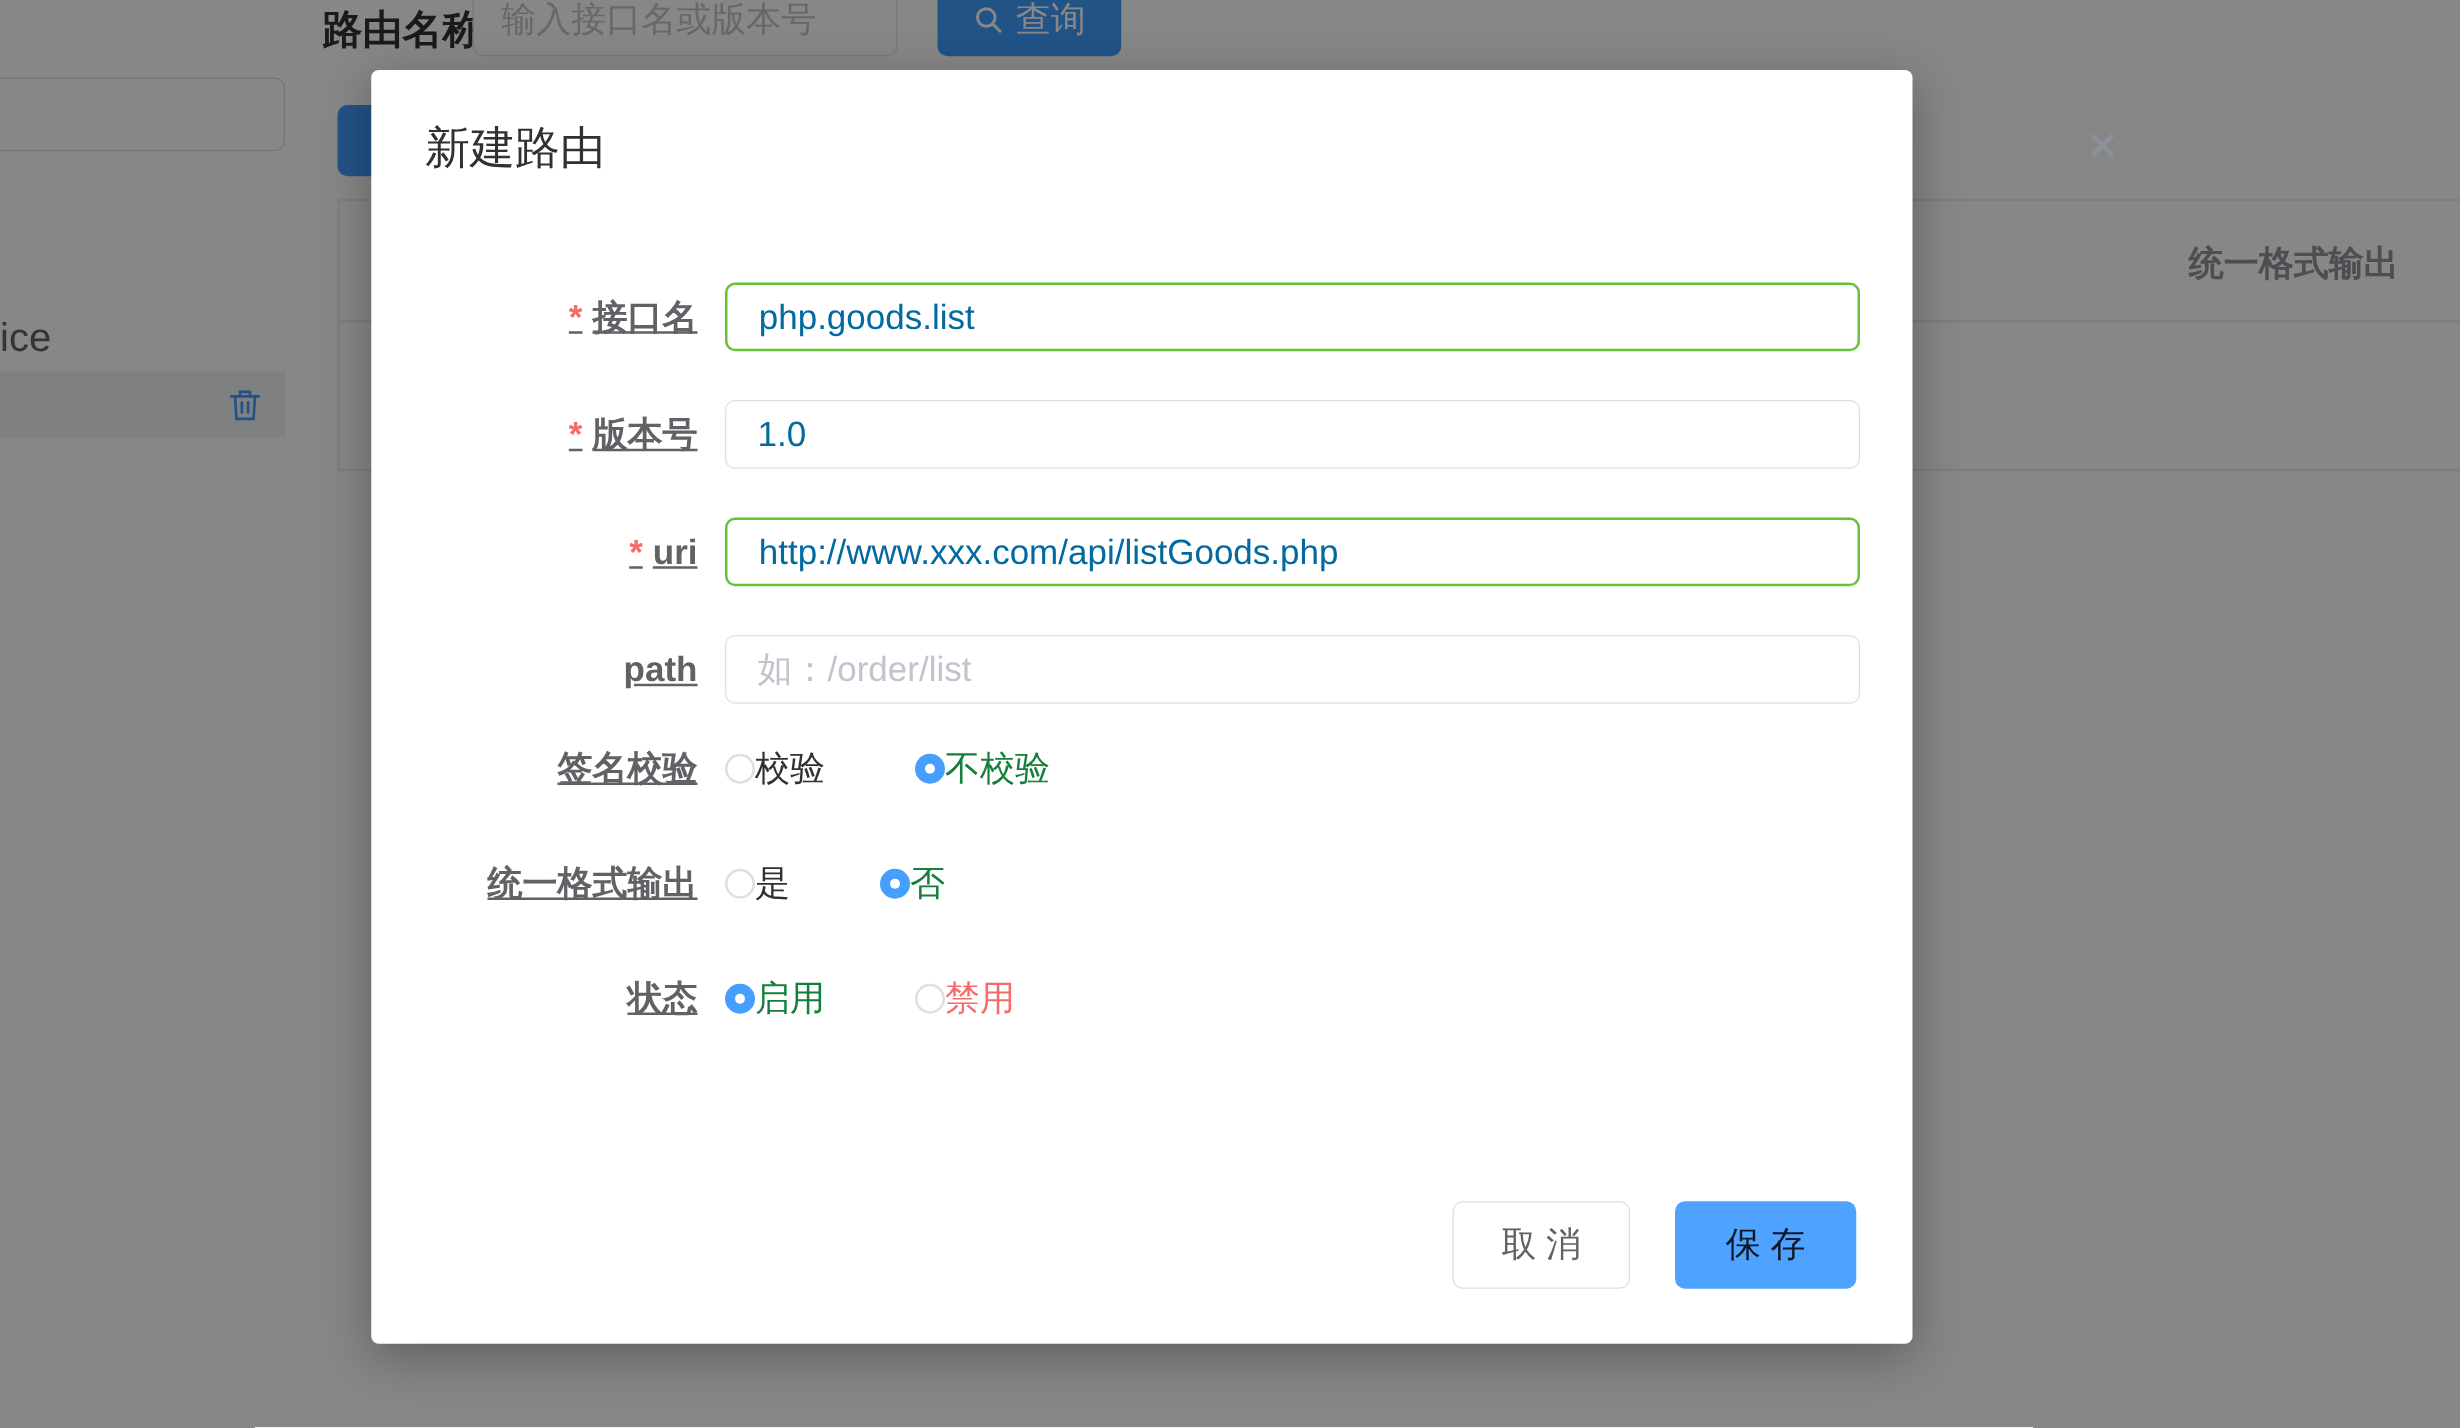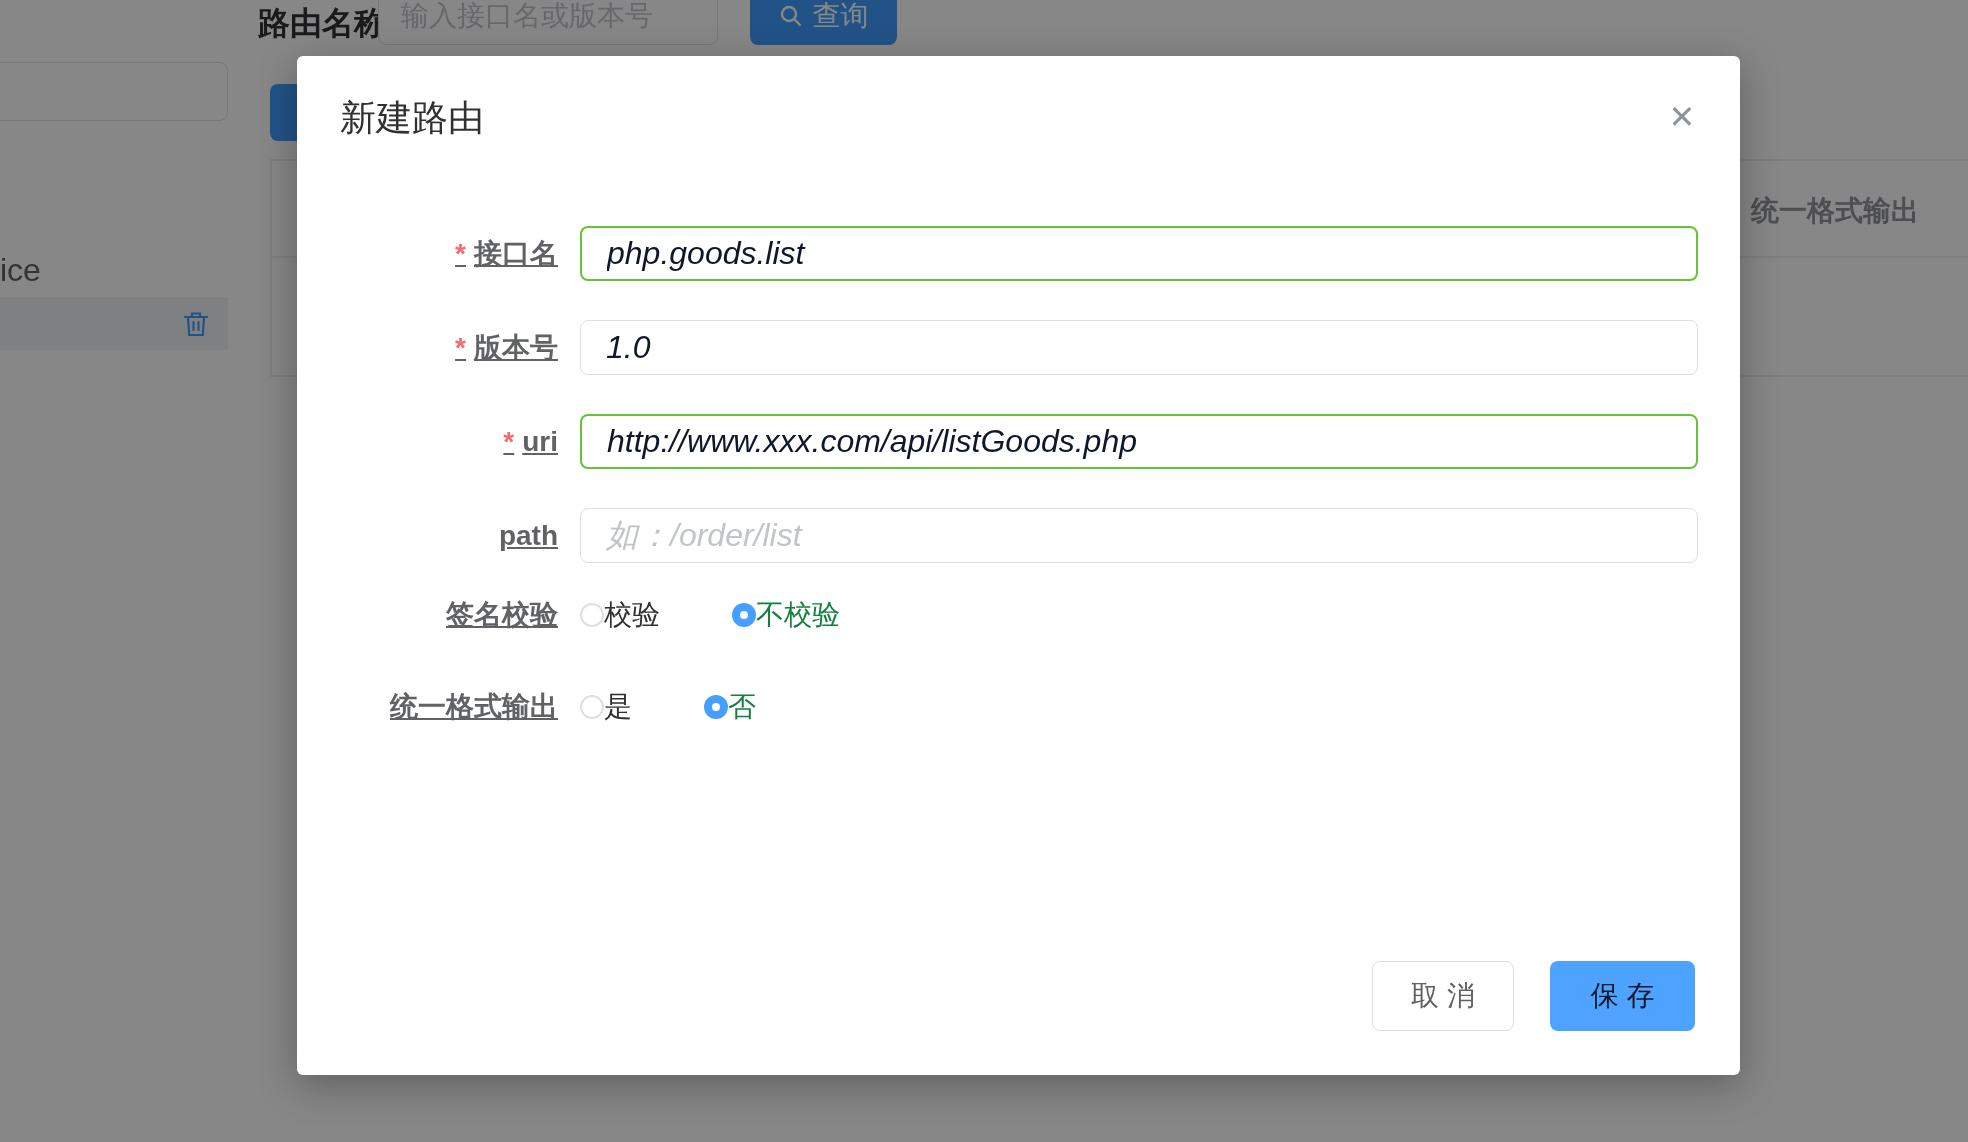--- a/index.html
+++ b/index.html
@@ -20,32 +20,32 @@
   .bg-side-row{position:absolute;left:0;top:297px;width:228px;height:53px;background:#f0f2f5;cursor:pointer;}
   .bg-trash{position:absolute;right:18px;top:12px;width:28px;height:30px;cursor:pointer;}
   .t-line-h{position:absolute;left:270px;right:0;height:2px;background:#ebeef5;}
   .t-line-v{position:absolute;left:270px;top:159px;width:2px;height:218px;background:#ebeef5;}
   .t-header-cell{position:absolute;left:1750px;top:192px;width:170px;font-size:28px;font-weight:700;color:#909399;text-align:center;}
 
   
   .overlay{position:absolute;inset:0;background:rgba(0,0,0,0.47);}
 
   
-  .dialog{position:absolute;left:297px;top:56px;width:1443px;height:1019px;background:#fff;border-radius:6px;
+  .dialog{position:absolute;left:297px;top:56px;width:1233px;height:1019px;background:#fff;border-radius:6px;
     box-shadow:0 10px 40px rgba(0,0,0,0.30);}
   .dialog-title{position:absolute;left:43px;top:38px;font-size:36px;font-weight:500;color:#303133;}
   .dialog-close{position:absolute;left:1360px;top:36px;width:50px;height:50px;font-size:32px;color:#8d939c;
     display:flex;align-items:center;justify-content:center;cursor:pointer;background:none;border:none;font-weight:300;}
   .dialog-form{position:absolute;left:0;top:170px;right:42px;}
   .form-row{display:flex;margin-bottom:39px;}
   .form-label{width:261px;text-align:right;font-size:28px;font-weight:700;color:#606266;line-height:55px;white-space:nowrap;text-decoration:underline;}
   .req{color:#f56c6c;margin-right:8px;font-weight:700;}
   .form-control{flex:1;margin-left:22px;}
-  .el-input{width:100%;height:55px;box-sizing:border-box;border-radius:8px;font-size:32px;color:#0f172a;
-    padding:0 25px;outline:none;background:#fff;border:1.5px solid #dcdfe6;font-style:italic;}
+  .el-input{width:100%;height:55px;box-sizing:border-box;border-radius:8px;font-size:28px;color:#0369a1;
+    padding:0 25px;outline:none;background:#fff;border:1.5px solid #dcdfe6;}
   .el-input.success{border:2px solid #67c23a;}
   .el-input::placeholder{color:#c0c4cc;}
   .radio-row{height:26px;margin-bottom:66px;}
   .radio-row.first{margin-top:13px;}
   .radio-row .form-label{line-height:26px;}
   .radio-row .form-control{display:flex;align-items:center;}
   .radio-option{display:inline-flex;align-items:center;margin-right:72px;cursor:pointer;}
   .radio-circle{width:24px;height:24px;border-radius:50%;border:2px solid #dcdfe6;background:#fff;box-sizing:border-box;position:relative;flex:none;}
   .radio-circle.checked{border:none;background:#459fff;}
   .radio-circle.checked::after{content:"";position:absolute;left:8px;top:8px;width:8px;height:8px;border-radius:50%;background:#fff;}
@@ -163,20 +163,33 @@
             <span class="radio-circle"></span>
             <span class="radio-label style-default">是</span>
           </span>
           <span class="radio-option">
             <span class="radio-circle checked"></span>
             <span class="radio-label style-primary">否</span>
           </span>
         </div>
       </div>
 
+      <div class="form-row radio-row">
+        <div class="form-label">状态</div>
+        <div class="form-control">
+          <span class="radio-option">
+            <span class="radio-circle checked"></span>
+            <span class="radio-label style-primary">启用</span>
+          </span>
+          <span class="radio-option">
+            <span class="radio-circle"></span>
+            <span class="radio-label style-danger">禁用</span>
+          </span>
+        </div>
+      </div>
 
     </div>
 
     <div class="dialog-footer">
       <button class="btn btn-cancel">取 消</button>
       <button class="btn btn-save">保 存</button>
     </div>
   </div>
 
 </div>

